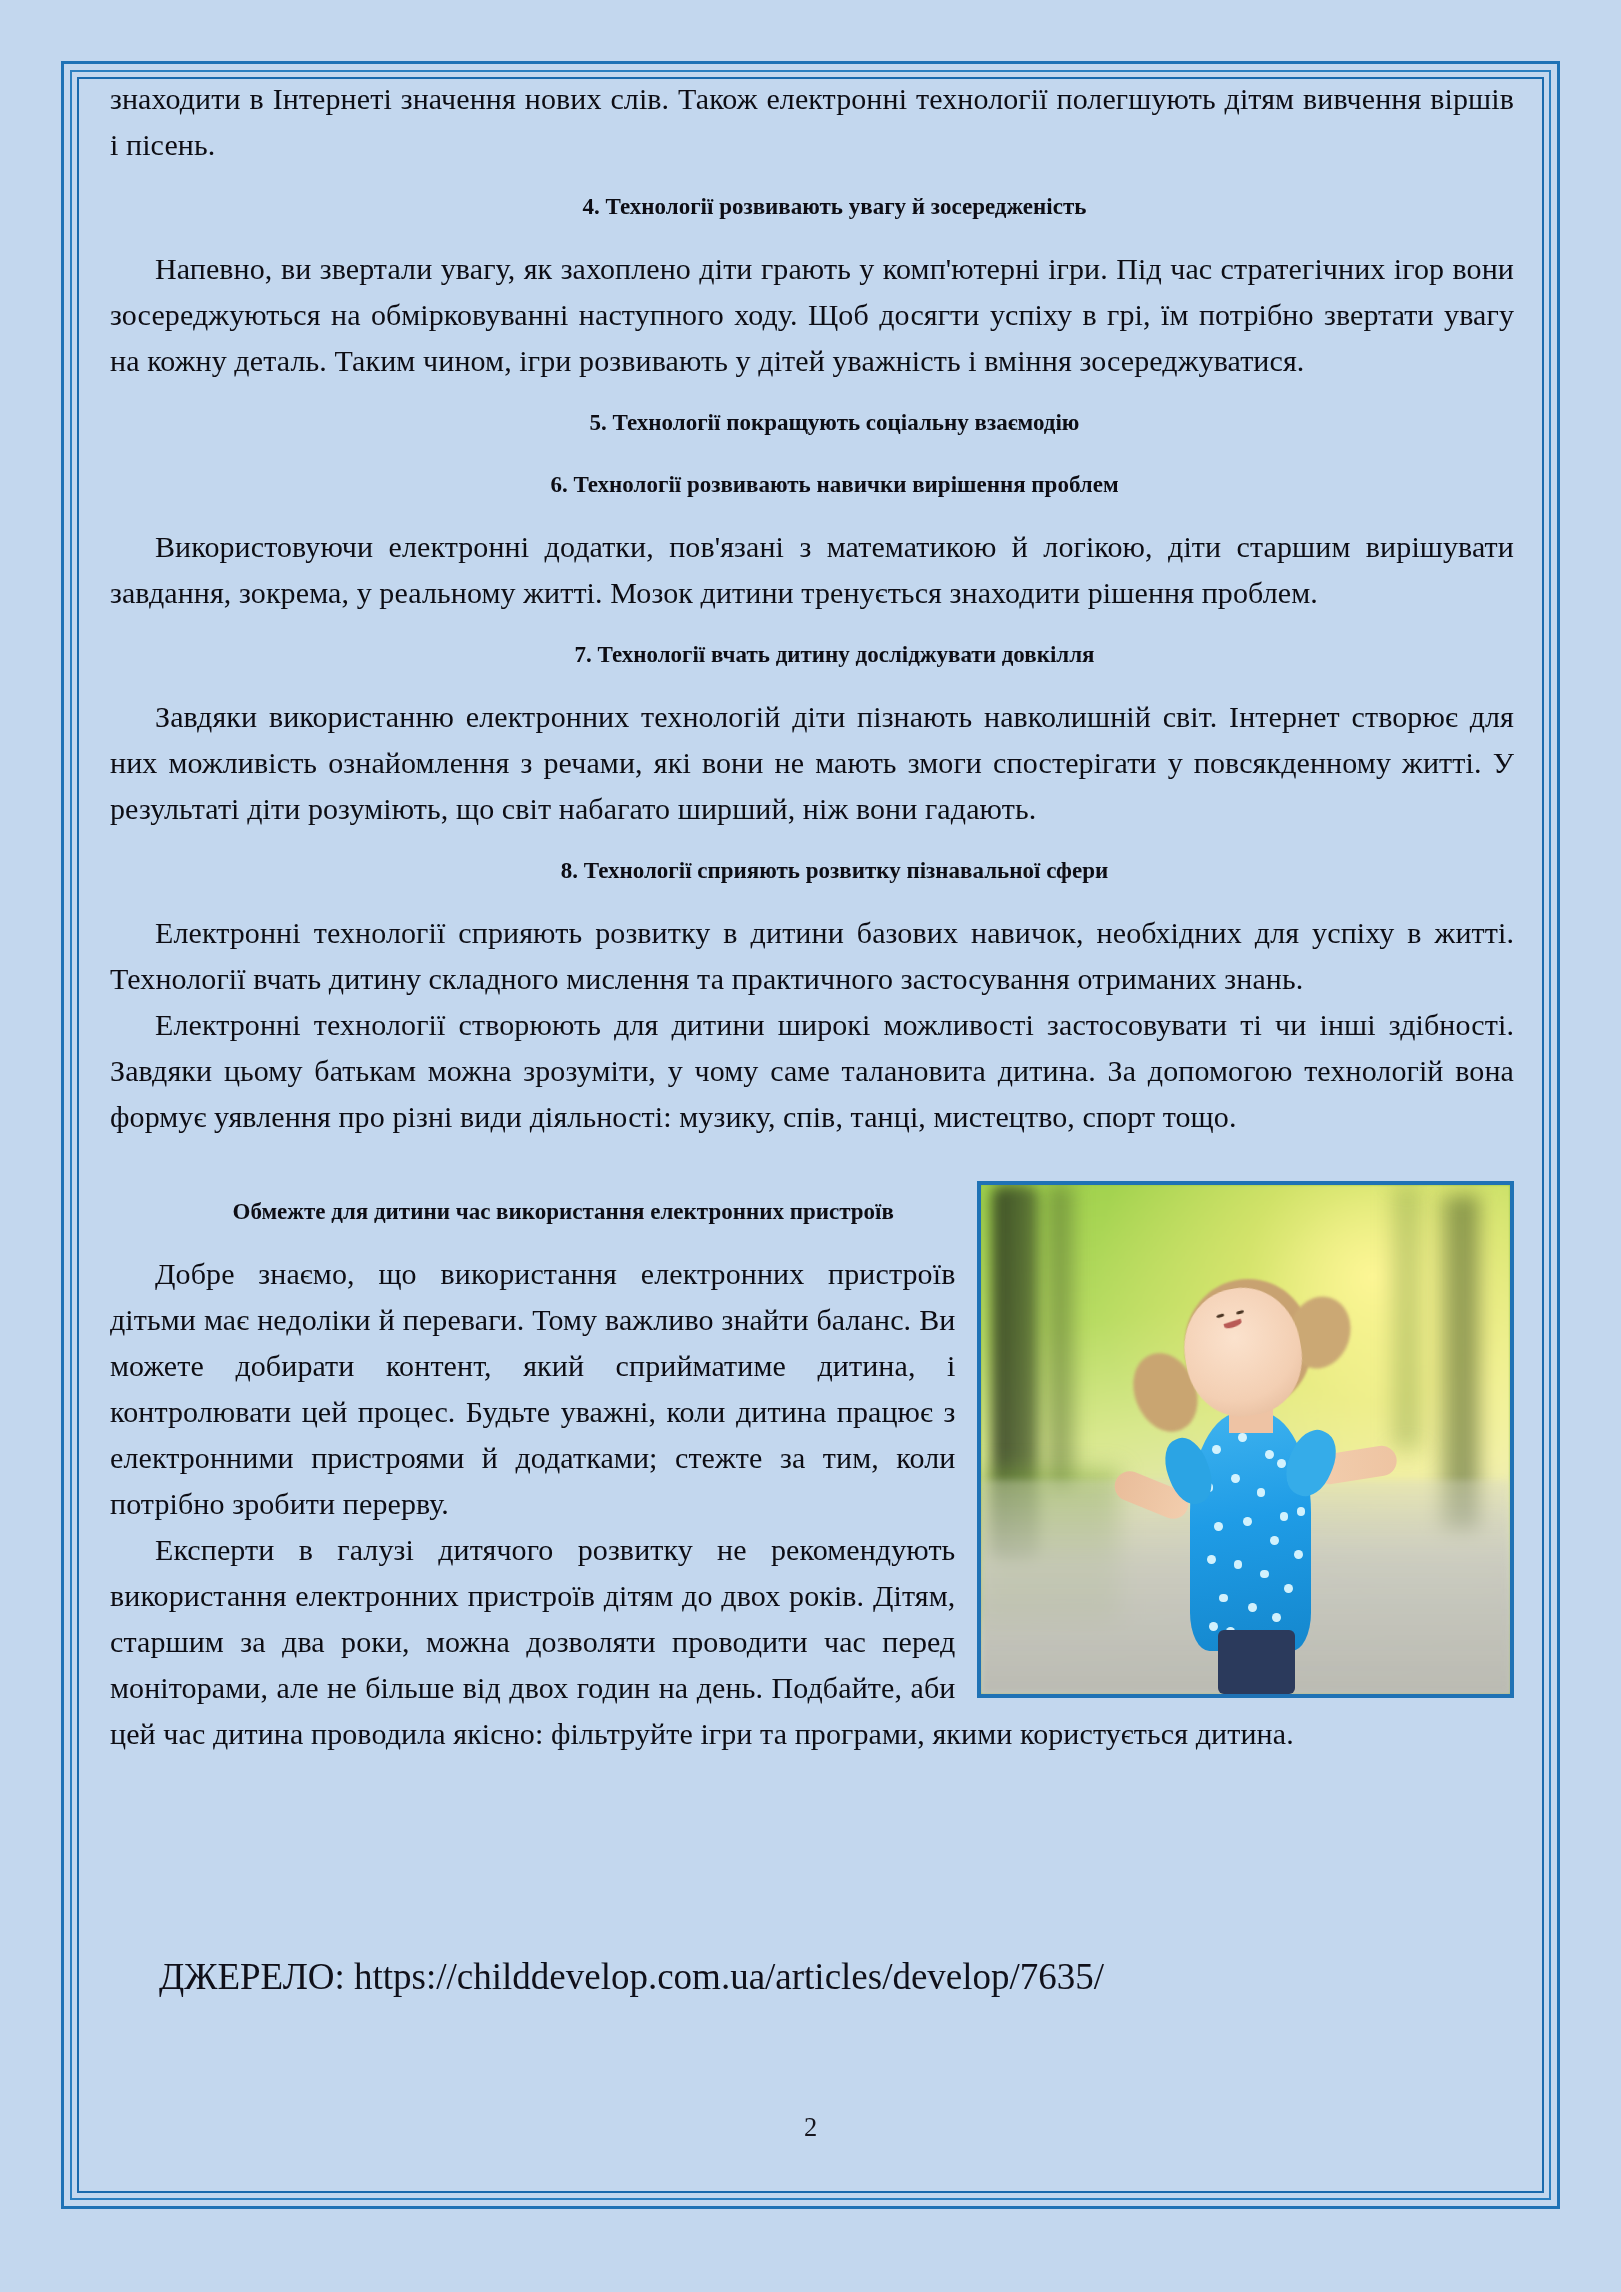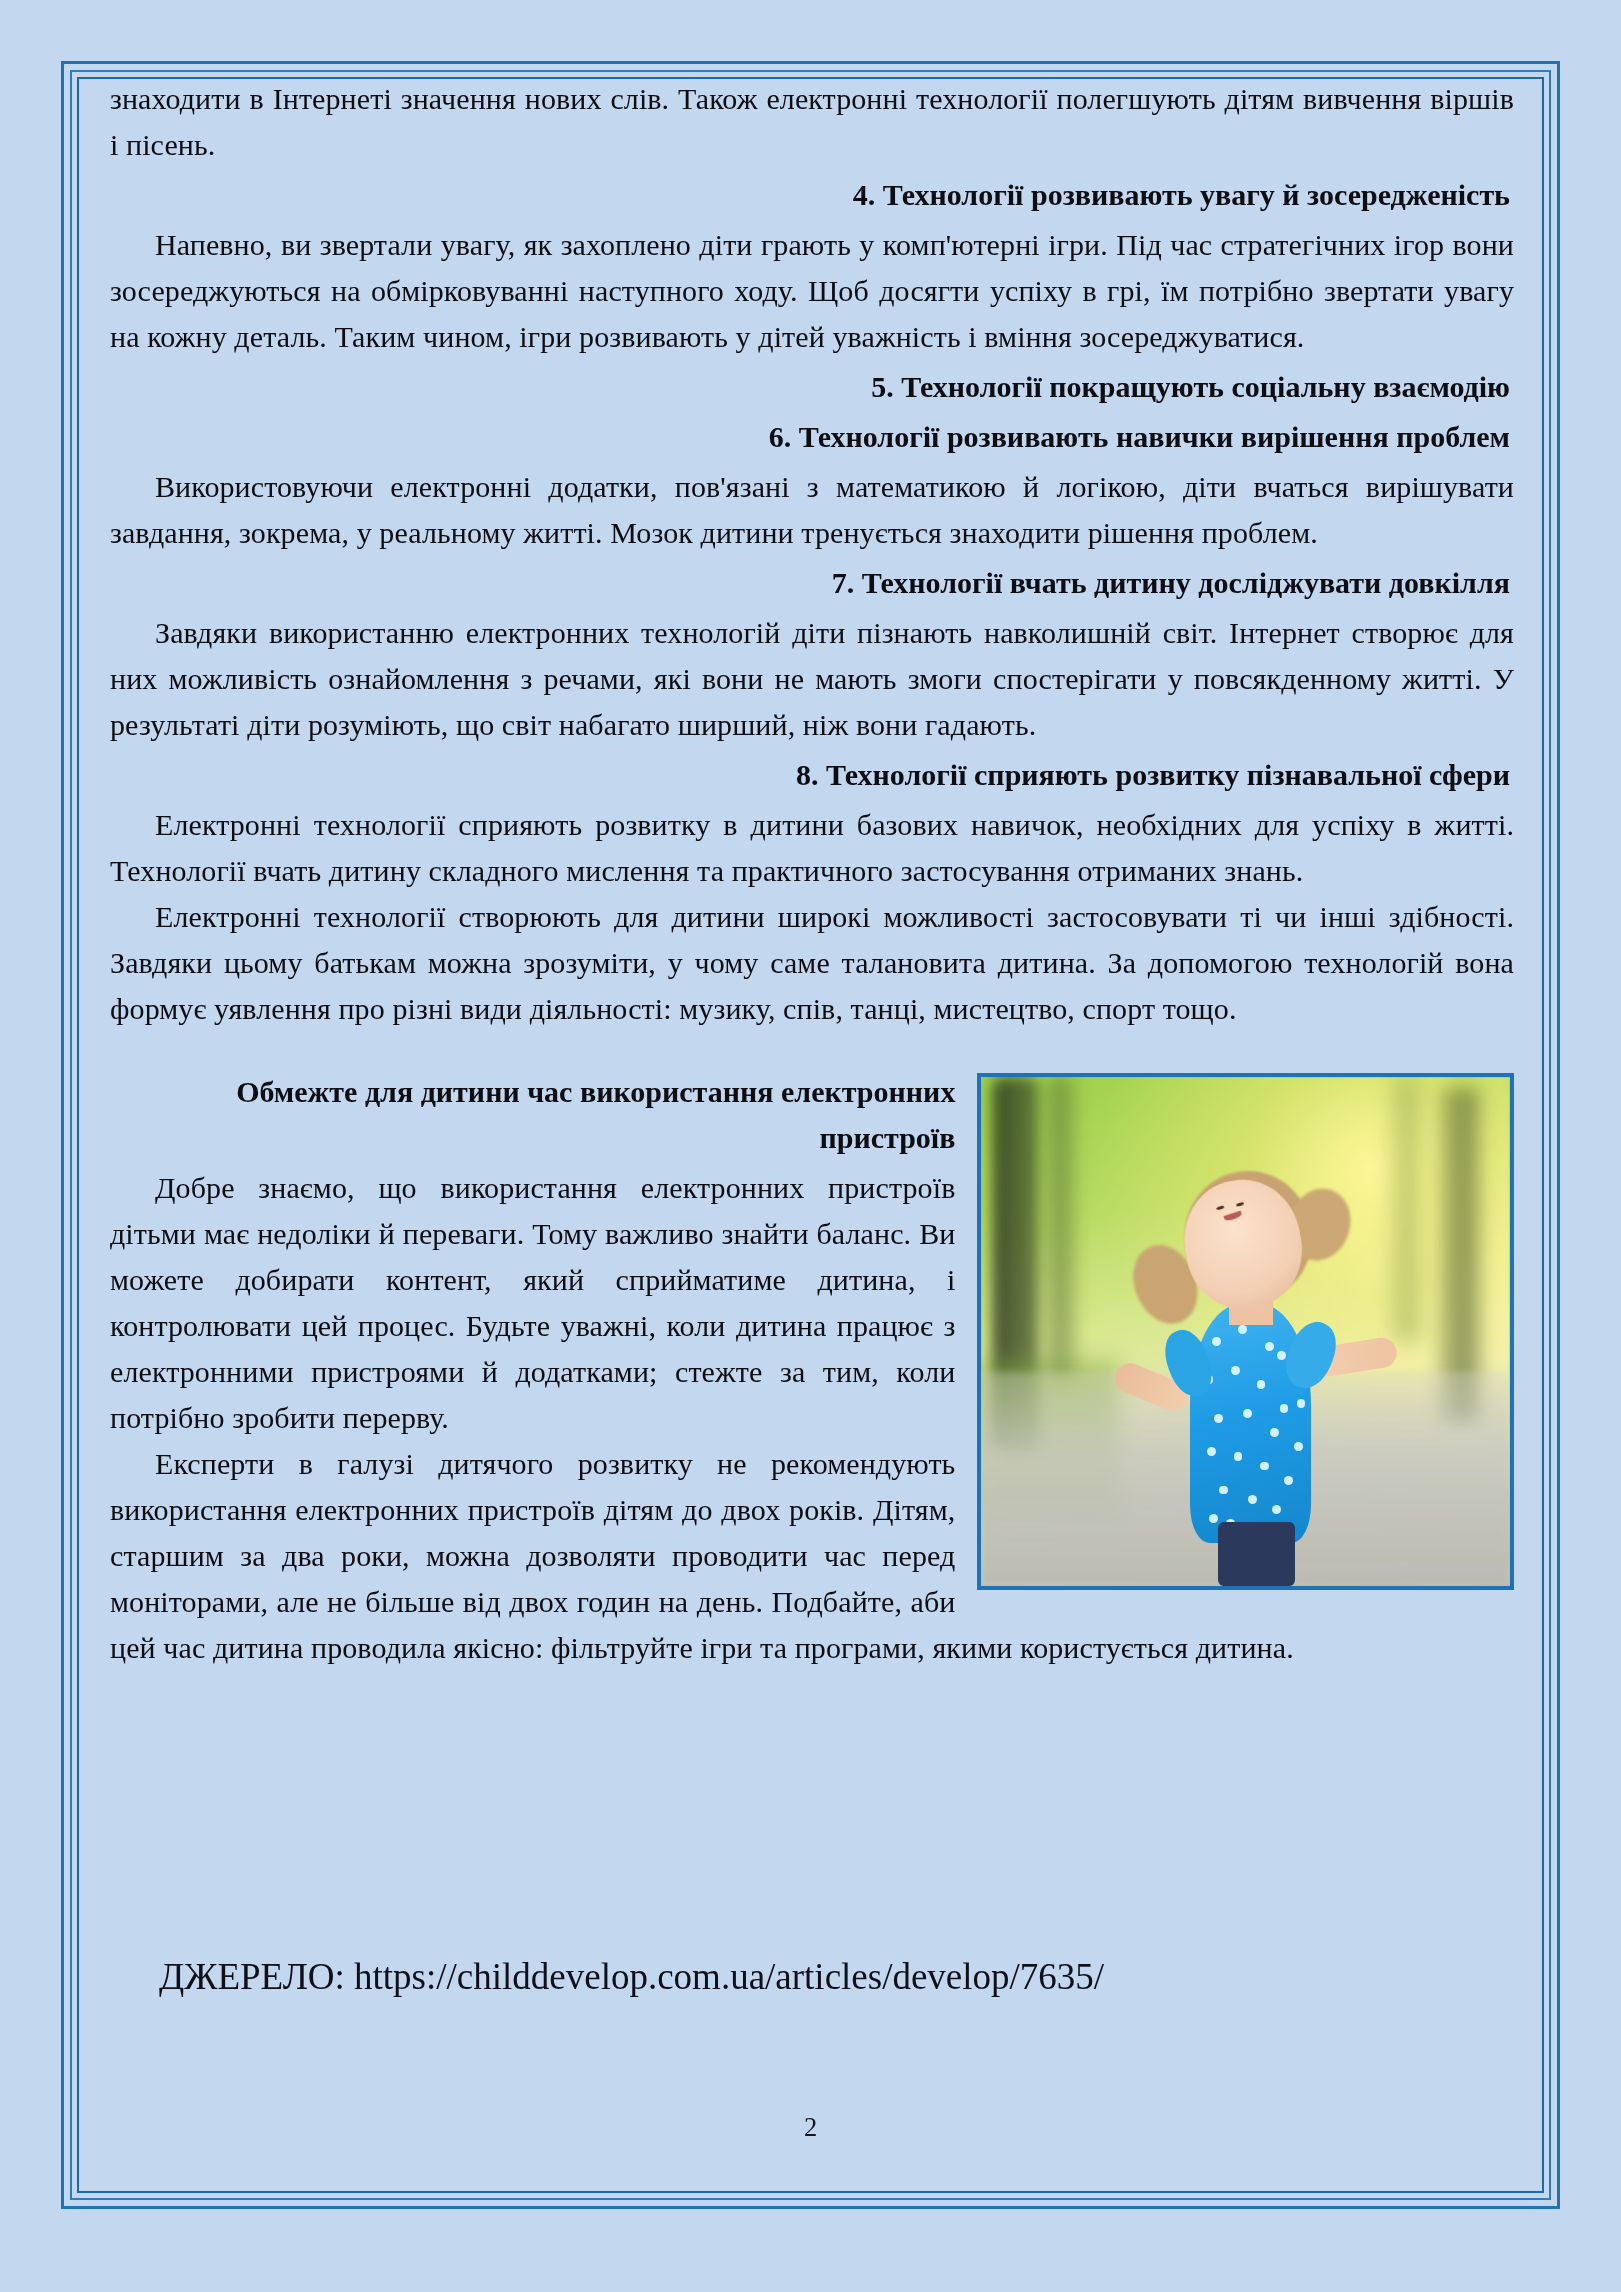--- a/index.html
+++ b/index.html
@@ -59,26 +59,26 @@
     margin: 0;
     font-size: 30px;
     line-height: 46px;
     text-align: justify;
     text-indent: 45px;
     letter-spacing: 0.1px;
   }
   p.body-text.no-indent { text-indent: 0; }
 
   h3.section-head {
-    margin: 4px;
-    font-size: 30px;
+    margin: 16px;
+    font-size: 23px;
     line-height: 46px;
     font-weight: bold;
     text-indent: 45px;
-    text-align: right;
+    text-align: center;
   }
 
   
   .figure {
     float: right;
     width: 537px;
     height: 517px;
     margin: 7.8px 0 9.8px 21.6px;
     border: 4.9px solid #1f72b5;
     box-sizing: border-box;
@@ -244,21 +244,21 @@
   <div id="content">
 
     <p class="body-text no-indent">знаходити в Інтернеті значення нових слів. Також електронні технології полегшують дітям вивчення віршів і пісень.</p>
 
     <h3 class="section-head">4. Технології розвивають увагу й зосередженість</h3>
     <p class="body-text">Напевно, ви звертали увагу, як захоплено діти грають у комп'ютерні ігри. Під час стратегічних ігор вони зосереджуються на обмірковуванні наступного ходу. Щоб досягти успіху в грі, їм потрібно звертати увагу на кожну деталь. Таким чином, ігри розвивають у дітей уважність і вміння зосереджуватися.</p>
 
     <h3 class="section-head">5. Технології покращують соціальну взаємодію</h3>
 
     <h3 class="section-head">6. Технології розвивають навички вирішення проблем</h3>
-    <p class="body-text">Використовуючи електронні додатки, пов'язані з математикою й логікою, діти вчаться вирішувати завдання, зокрема, у реальному житті. Мозок дитини тренується знаходити рішення проблем.</p>
+    <p class="body-text">Використовуючи електронні додатки, пов'язані з математикою й логікою, діти старшим вирішувати завдання, зокрема, у реальному житті. Мозок дитини тренується знаходити рішення проблем.</p>
 
     <h3 class="section-head">7. Технології вчать дитину досліджувати довкілля</h3>
     <p class="body-text">Завдяки використанню електронних технологій діти пізнають навколишній світ. Інтернет створює для них можливість ознайомлення з речами, які вони не мають змоги спостерігати у повсякденному житті. У результаті діти розуміють, що світ набагато ширший, ніж вони гадають.</p>
 
     <h3 class="section-head">8. Технології сприяють розвитку пізнавальної сфери</h3>
     <p class="body-text">Електронні технології сприяють розвитку в дитини базових навичок, необхідних для успіху в житті. Технології вчать дитину складного мислення та практичного застосування отриманих знань.</p>
 
     <p class="body-text">Електронні технології створюють для дитини широкі можливості застосовувати ті чи інші здібності. Завдяки цьому батькам можна зрозуміти, у чому саме талановита дитина. За допомогою технологій вона формує уявлення про різні види діяльності: музику, спів, танці, мистецтво, спорт тощо.</p>
 
     <div class="spacer-block"></div>

